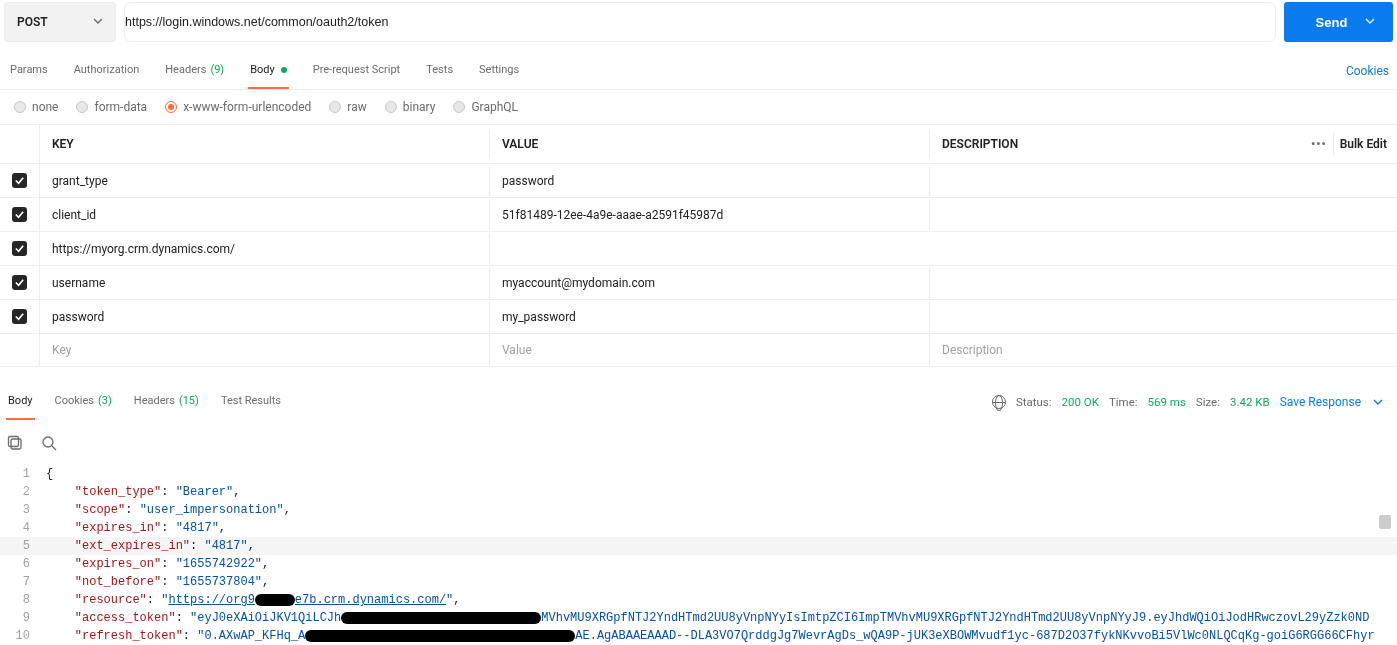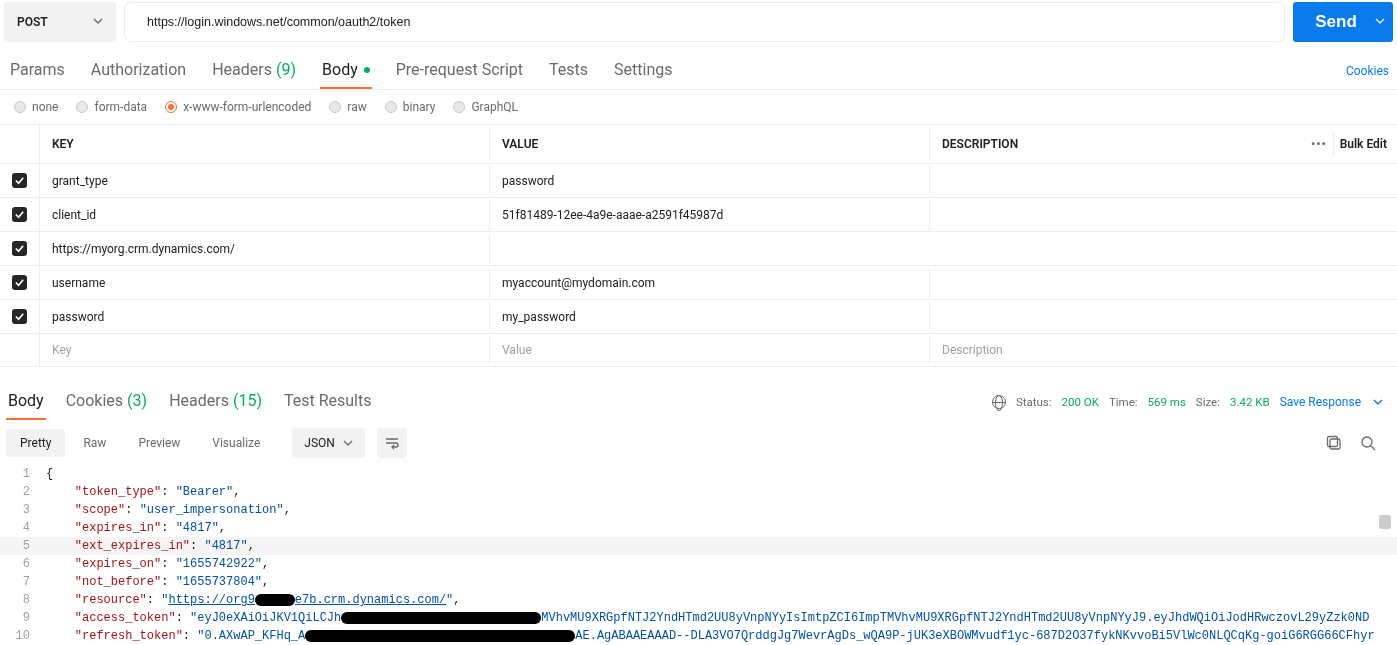--- a/index.html
+++ b/index.html
@@ -37,54 +37,54 @@
     }
     .method-select .chev {
       font-size: 10px;
       color: #6b6b6b;
     }
     .url-input {
       flex: 1;
       height: 40px;
       border: 1px solid #ededed;
       border-radius: 7px;
-      padding: 0 22px;
+      padding: 0 0;
       font-size: 12.5px;
       color: #212121;
       background: #fff;
     }
     .send-btn {
       height: 40px;
-      width: 100px;
+      width: 109px;
       background: #097bed;
       color: #fff;
       border: none;
       border-radius: 3px;
-      font-size: 17px;
+      font-size: 13px;
       font-weight: 600;
       display:flex;
       align-items:center;
       justify-content:center;
       gap:18px;
       padding: 0 12px 0 26px;
       cursor:pointer;
     }
     .send-btn .chev { font-size: 10px; opacity:.9;}
     
     .tabs-row {
       display:flex;
       align-items:center;
       border-bottom: 1px solid #ededed;
       padding: 0 8px;
       height: 38px;
       gap: 22px;
     }
     .tab {
       color:#6b6b6b;
-      font-size:16px;
+      font-size:11px;
       cursor:pointer;
       height: 100%;
       display:flex;
       align-items:center;
       border-bottom: 2px solid transparent;
       padding: 0 2px;
     }
     .tab.active {
       color:#212121;
       border-bottom-color:#ff6c37;
@@ -463,37 +463,20 @@
     <span class="save">
         <span>Save Response</span>
         <svg width="10" height="10" viewBox="0 0 10 10">
           <path d="M1 3 L5 7 L9 3" stroke="#097bed" stroke-width="1.4" fill="none"></path>
         </svg>
       </span>
   </div>
 </div>
 
 <div class="view-bar">
-  <div class="view-left">
-    <div class="view-tab active"><span>Pretty</span></div>
-    <div class="view-tab"><span>Raw</span></div>
-    <div class="view-tab"><span>Preview</span></div>
-    <div class="view-tab"><span>Visualize</span></div>
-    <div class="json-select">
-      <span>JSON</span>
-      <svg width="10" height="10" viewBox="0 0 10 10">
-          <path d="M1 3 L5 7 L9 3" stroke="#6b6b6b" stroke-width="1.4" fill="none"></path>
-        </svg>
-    </div>
-    <div class="icon-btn">
-      <svg width="16" height="16" viewBox="0 0 16 16">
-        <path d="M2 4 H14 M2 8 H12 A2 2 0 0 1 12 12 H9 M10 10 L8 12 L10 14" stroke="#6b6b6b" stroke-width="1.3" fill="none"></path>
-      </svg>
-    </div>
-  </div>
   <div class="view-right">
     <svg class="tool-icon" viewBox="0 0 18 18">
         <rect x="5" y="5" width="10" height="10" rx="1.5" stroke="#6b6b6b" fill="none" stroke-width="1.3"></rect>
         <rect x="2.5" y="2.5" width="10" height="10" rx="1.5" stroke="#6b6b6b" fill="none" stroke-width="1.3"></rect>
       </svg>
     <svg class="tool-icon" viewBox="0 0 18 18">
         <circle cx="8" cy="8" r="5" stroke="#6b6b6b" fill="none" stroke-width="1.3"></circle>
         <line x1="12" y1="12" x2="16" y2="16" stroke="#6b6b6b" stroke-width="1.3"></line>
       </svg>
   </div>

